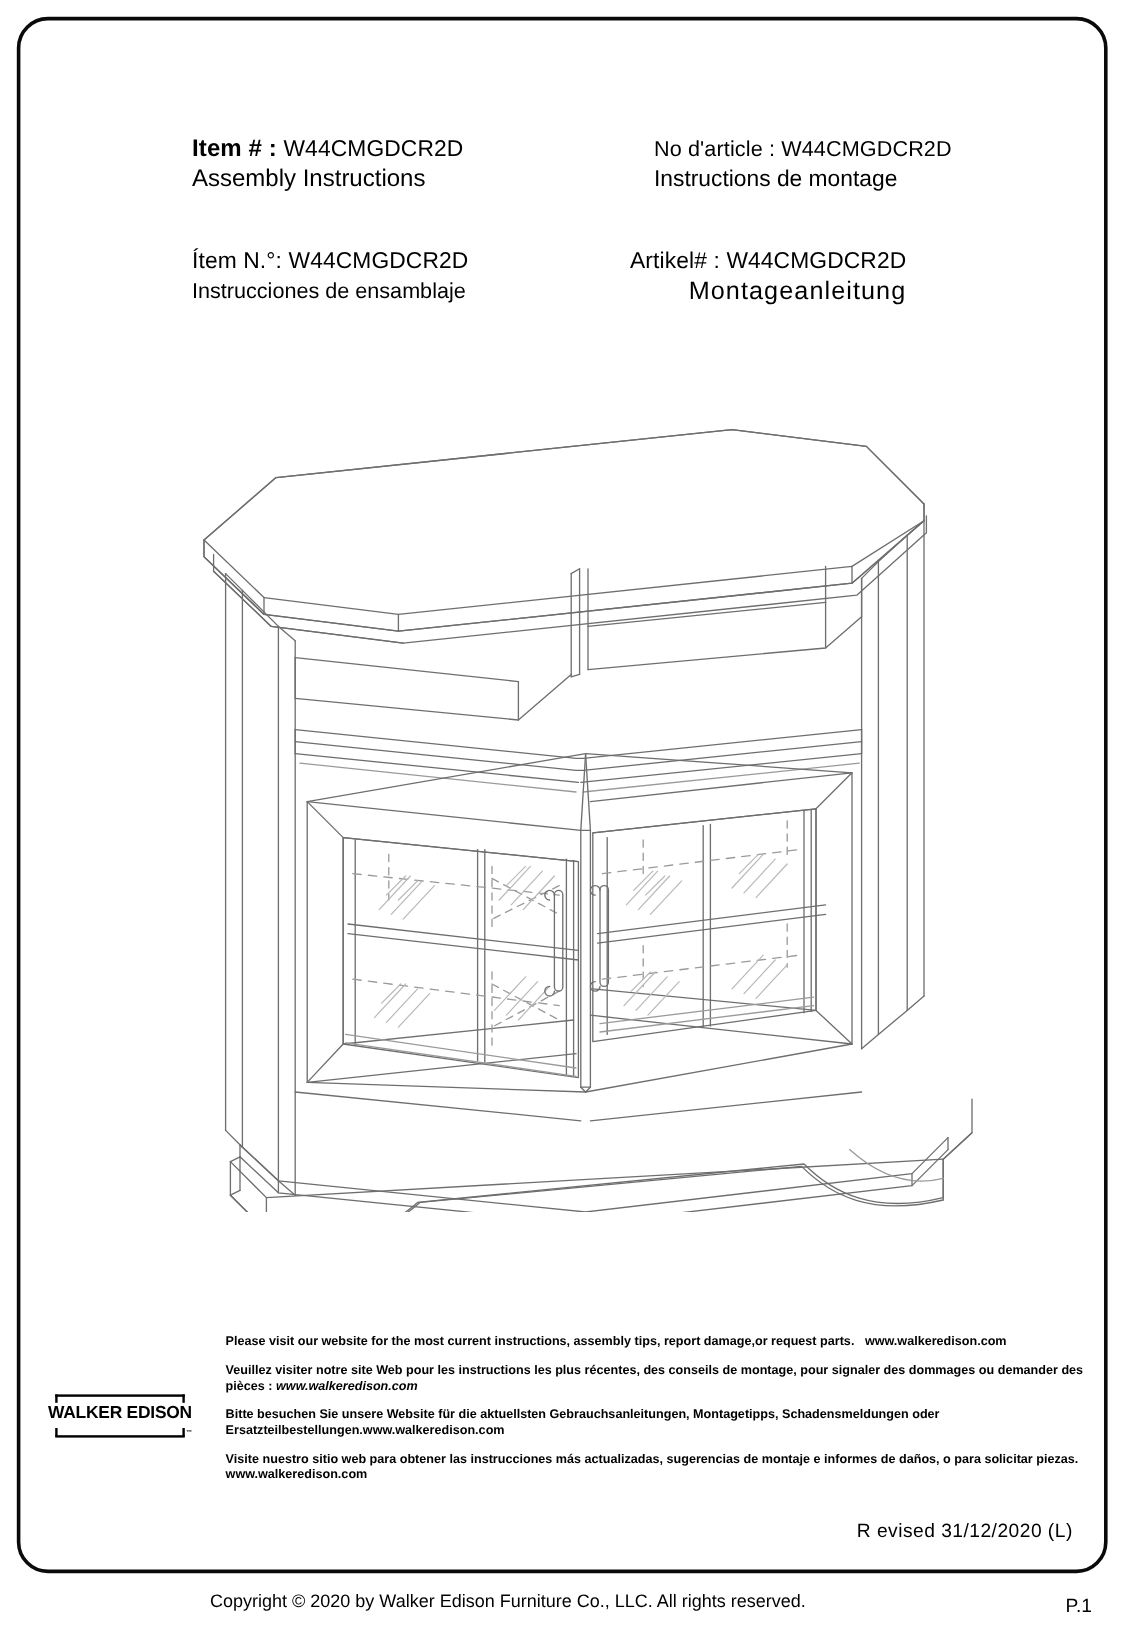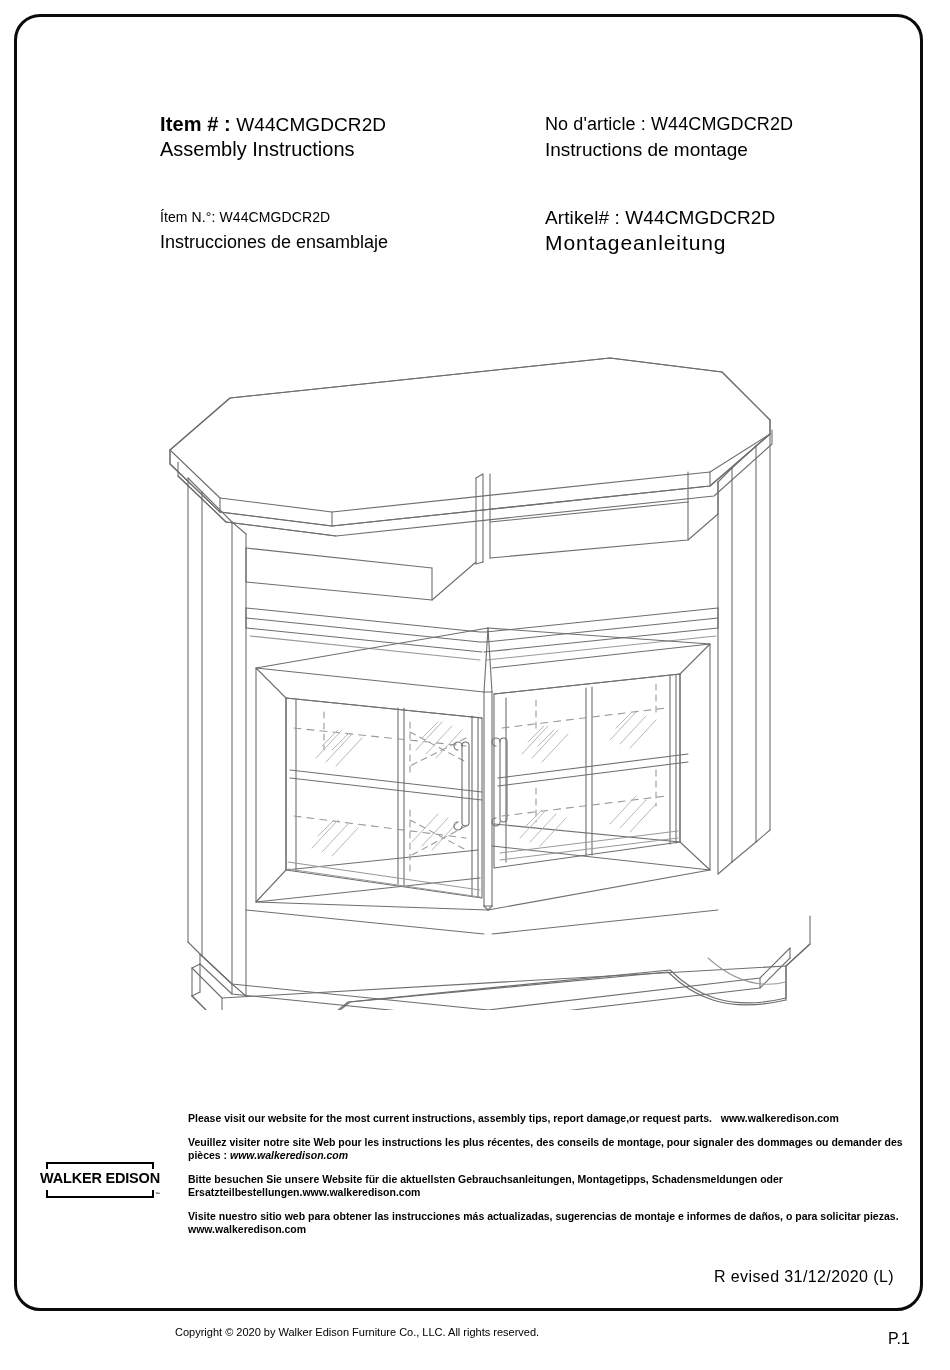--- a/index.html
+++ b/index.html
@@ -23,27 +23,27 @@
   }
 
   
   .hdr{position:absolute;white-space:nowrap;}
   .hdr .l1{font-size:19px;line-height:25px;letter-spacing:.1px;}
   .hdr .l2{font-size:19px;line-height:25px;}
   .hdr .b{font-weight:bold;}
   .hdr-en{left:160px;top:112px;}
   .hdr-fr{left:545px;top:112px;}
   .hdr-es{left:160px;top:205px;}
-  .hdr-de{left:545px;top:205px;}
+  .hdr-de{left:525px;top:205px;text-align:right;}
   .hdr-en .l1{font-size:19px;}
   .hdr-en .l1 .b{font-weight:bold;font-size:20px;}
   .hdr-en .l2{font-size:20px;}
   .hdr-fr .l1{font-size:18px;}
   .hdr-fr .l2{font-size:19px;}
-  .hdr-es .l1{font-size:14px;}
+  .hdr-es .l1{font-size:19px;}
   .hdr-es .l2{font-size:18px;}
   .hdr-de .l1{font-size:19px;}
   .hdr-de .l2{font-size:21px;font-weight:normal;letter-spacing:.9px;}
 
   
   #illustration{position:absolute;left:110px;top:350px;width:730px;height:660px;}
   #illustration svg{display:block;width:730px;height:660px;}
 
   
   .notices{position:absolute;left:188px;top:1112px;width:715px;}
@@ -65,21 +65,21 @@
   .logo .tick.bl{left:10px;top:30px;}
   .logo .tick.br{left:116px;top:30px;}
   .logo .txt{position:absolute;left:0;top:10px;width:128px;text-align:center;
              font-size:14.5px;font-weight:bold;letter-spacing:-.2px;}
   .logo .tm{position:absolute;left:119px;top:31px;font-size:5px;font-weight:bold;}
 
   
   .revised{position:absolute;left:714px;top:1268px;font-size:16px;letter-spacing:.4px;white-space:nowrap;}
 
   
-  .copyright{position:absolute;left:175px;top:1326px;font-size:11px;white-space:nowrap;}
+  .copyright{position:absolute;left:175px;top:1326px;font-size:15px;white-space:nowrap;}
   .pageno{position:absolute;left:888px;top:1330px;font-size:16px;}
 </style>
 </head>
 <body>
 
 <div id="page">
 
   <div class="page-border"></div>
 
   <div class="hdr hdr-en">

